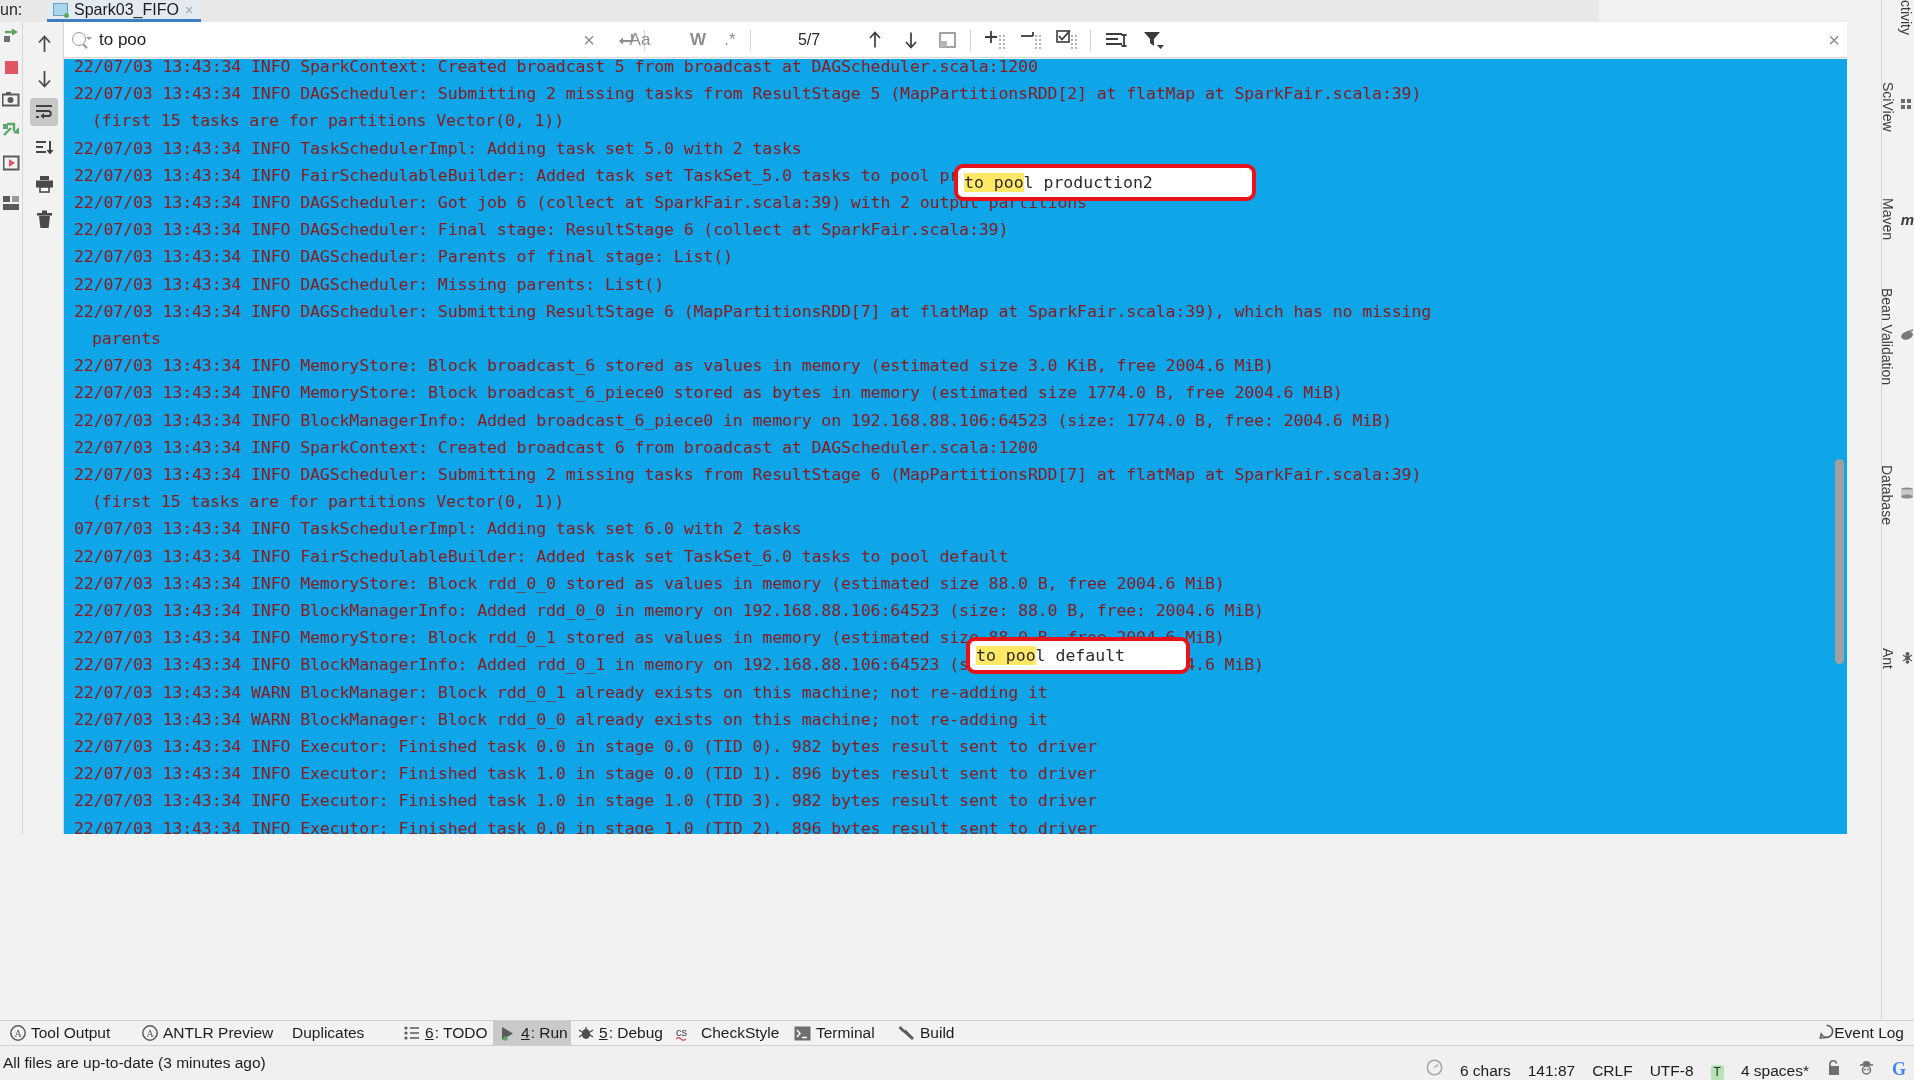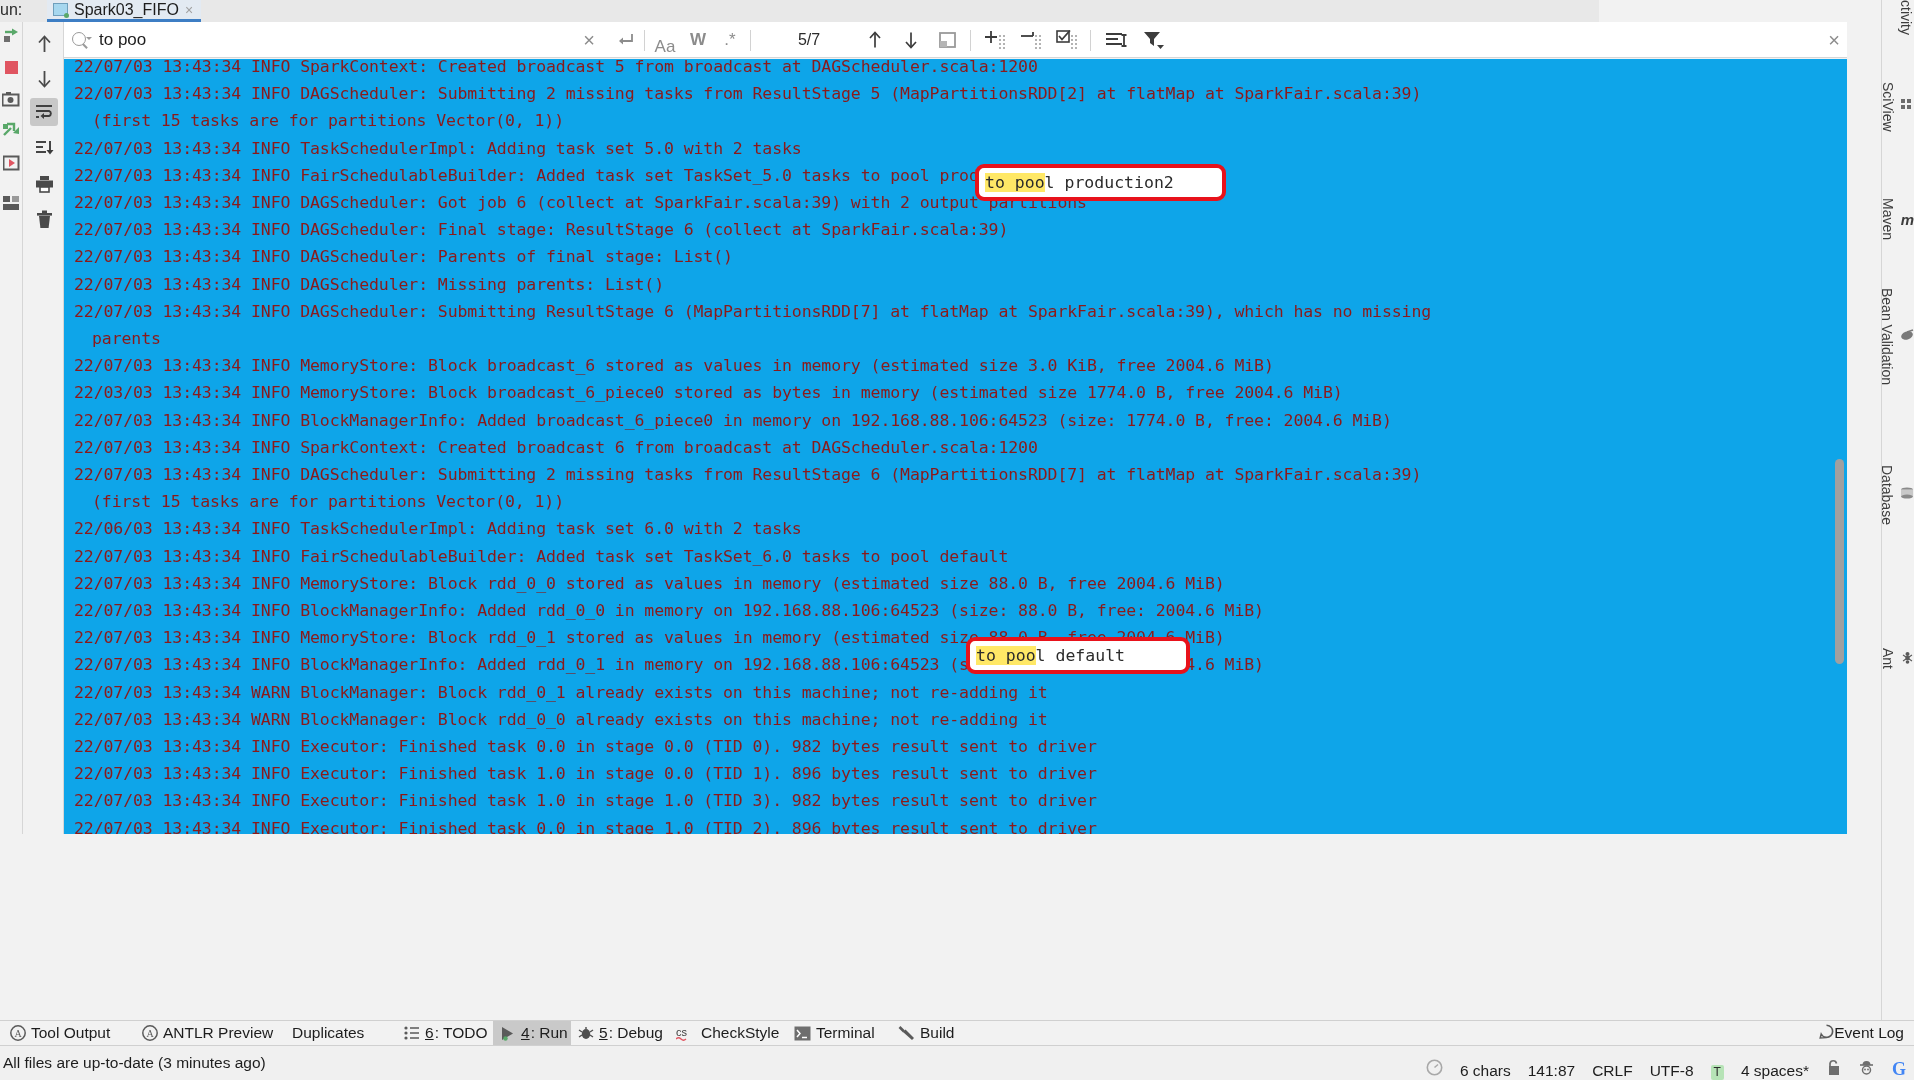--- a/index.html
+++ b/index.html
@@ -332,21 +332,21 @@
     </div>
 
     <div class="sb-icon" style="left:512px; width:26px; font-size:20px;">×</div>
     <div class="sb-icon" style="left:548px; width:26px;">
       <svg class="ico" width="18" height="15" viewBox="0 0 18 15">
         <path d="M16 1 L16 8 H4" stroke="#8c8c8c" stroke-width="1.8" fill="none"></path>
         <path d="M7 4.5 L3 8 L7 11.5 Z" fill="#8c8c8c"></path>
       </svg>
     </div>
     <div class="sb-sep" style="left:580px;"></div>
-    <div class="sb-icon" style="left:586px; width:30px;margin-top:7px;">Aa</div>
+    <div class="sb-icon" style="left:561px; width:30px;">Aa</div>
     <div class="sb-icon" style="left:620px; width:28px; font-weight:bold;">W</div>
     <div class="sb-icon" style="left:652px; width:28px;">.*</div>
     <div class="sb-sep" style="left:686px;"></div>
 
     <div class="sb-count" style="left:722px; width:46px; justify-content:center;">5/7</div>
 
     <div class="sb-icon" style="left:798px; width:26px;">
       <svg class="ico" width="16" height="18" viewBox="0 0 16 18">
         <path d="M8 16.5 L8 2" stroke="#3c3c3c" stroke-width="1.7"></path>
         <path d="M3 7 L8 1.5 L13 7" stroke="#3c3c3c" stroke-width="1.7" fill="none"></path>
@@ -412,42 +412,42 @@
         <div class="logline cont" style="top: 52.4px;">(first 15 tasks are for partitions Vector(0, 1))</div>
         <div class="logline" style="top: 79.6px;">22/07/03 13:43:34 INFO TaskSchedulerImpl: Adding task set 5.0 with 2 tasks</div>
         <div class="logline" style="top: 106.8px;">22/07/03 13:43:34 INFO FairSchedulableBuilder: Added task set TaskSet_5.0 tasks to pool production2</div>
         <div class="logline" style="top: 134px;">22/07/03 13:43:34 INFO DAGScheduler: Got job 6 (collect at SparkFair.scala:39) with 2 output partitions</div>
         <div class="logline" style="top: 161.2px;">22/07/03 13:43:34 INFO DAGScheduler: Final stage: ResultStage 6 (collect at SparkFair.scala:39)</div>
         <div class="logline" style="top: 188.4px;">22/07/03 13:43:34 INFO DAGScheduler: Parents of final stage: List()</div>
         <div class="logline" style="top: 215.6px;">22/07/03 13:43:34 INFO DAGScheduler: Missing parents: List()</div>
         <div class="logline" style="top: 242.8px;">22/07/03 13:43:34 INFO DAGScheduler: Submitting ResultStage 6 (MapPartitionsRDD[7] at flatMap at SparkFair.scala:39), which has no missing</div>
         <div class="logline cont" style="top: 270px;">parents</div>
         <div class="logline" style="top: 297.2px;">22/07/03 13:43:34 INFO MemoryStore: Block broadcast_6 stored as values in memory (estimated size 3.0 KiB, free 2004.6 MiB)</div>
-        <div class="logline" style="top: 324.4px;">22/03/03 13:43:34 INFO MemoryStore: Block broadcast_6_piece0 stored as bytes in memory (estimated size 1774.0 B, free 2004.6 MiB)</div>
+        <div class="logline" style="top: 324.4px;">22/07/03 13:43:34 INFO MemoryStore: Block broadcast_6_piece0 stored as bytes in memory (estimated size 1774.0 B, free 2004.6 MiB)</div>
         <div class="logline" style="top: 351.6px;">22/07/03 13:43:34 INFO BlockManagerInfo: Added broadcast_6_piece0 in memory on 192.168.88.106:64523 (size: 1774.0 B, free: 2004.6 MiB)</div>
         <div class="logline" style="top: 378.8px;">22/07/03 13:43:34 INFO SparkContext: Created broadcast 6 from broadcast at DAGScheduler.scala:1200</div>
         <div class="logline" style="top: 406px;">22/07/03 13:43:34 INFO DAGScheduler: Submitting 2 missing tasks from ResultStage 6 (MapPartitionsRDD[7] at flatMap at SparkFair.scala:39)</div>
         <div class="logline cont" style="top: 433.2px;">(first 15 tasks are for partitions Vector(0, 1))</div>
-        <div class="logline" style="top: 460.4px;">22/06/03 13:43:34 INFO TaskSchedulerImpl: Adding task set 6.0 with 2 tasks</div>
+        <div class="logline" style="top: 460.4px;">07/07/03 13:43:34 INFO TaskSchedulerImpl: Adding task set 6.0 with 2 tasks</div>
         <div class="logline" style="top: 487.6px;">22/07/03 13:43:34 INFO FairSchedulableBuilder: Added task set TaskSet_6.0 tasks to pool default</div>
         <div class="logline" style="top: 514.8px;">22/07/03 13:43:34 INFO MemoryStore: Block rdd_0_0 stored as values in memory (estimated size 88.0 B, free 2004.6 MiB)</div>
         <div class="logline" style="top: 542px;">22/07/03 13:43:34 INFO BlockManagerInfo: Added rdd_0_0 in memory on 192.168.88.106:64523 (size: 88.0 B, free: 2004.6 MiB)</div>
         <div class="logline" style="top: 569.2px;">22/07/03 13:43:34 INFO MemoryStore: Block rdd_0_1 stored as values in memory (estimated size 88.0 B, free 2004.6 MiB)</div>
         <div class="logline" style="top: 596.4px;">22/07/03 13:43:34 INFO BlockManagerInfo: Added rdd_0_1 in memory on 192.168.88.106:64523 (size: 88.0 B, free: 2004.6 MiB)</div>
         <div class="logline" style="top: 623.6px;">22/07/03 13:43:34 WARN BlockManager: Block rdd_0_1 already exists on this machine; not re-adding it</div>
         <div class="logline" style="top: 650.8px;">22/07/03 13:43:34 WARN BlockManager: Block rdd_0_0 already exists on this machine; not re-adding it</div>
         <div class="logline" style="top: 678px;">22/07/03 13:43:34 INFO Executor: Finished task 0.0 in stage 0.0 (TID 0). 982 bytes result sent to driver</div>
         <div class="logline" style="top: 705.2px;">22/07/03 13:43:34 INFO Executor: Finished task 1.0 in stage 0.0 (TID 1). 896 bytes result sent to driver</div>
         <div class="logline" style="top: 732.4px;">22/07/03 13:43:34 INFO Executor: Finished task 1.0 in stage 1.0 (TID 3). 982 bytes result sent to driver</div>
         <div class="logline" style="top: 759.6px;">22/07/03 13:43:34 INFO Executor: Finished task 0.0 in stage 1.0 (TID 2). 896 bytes result sent to driver</div>
       </div>
     <div class="console-scrollbar"></div>
   </div>
 
-  <div class="redbox" style="left:975px; top:164px; width:251px; height:37px;">
+  <div class="redbox" style="left:954px; top:164px; width:302px; height:37px;">
     <span class="inner"><span class="hl">to poo</span><span>l production2</span></span>
   </div>
 
   <div class="redbox" style="left:966px; top:637px; width:224px; height:37px;">
     <span class="inner"><span class="hl">to poo</span><span>l default</span></span>
   </div>
 
 
   <div class="right-rail-top"></div>
   <div class="right-rail">

